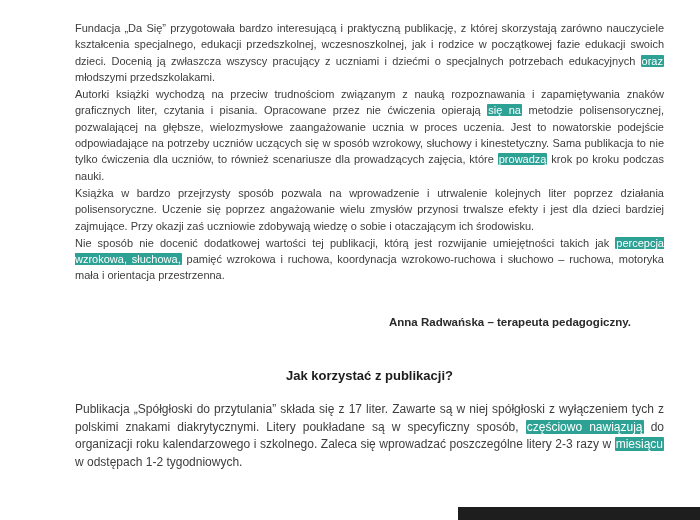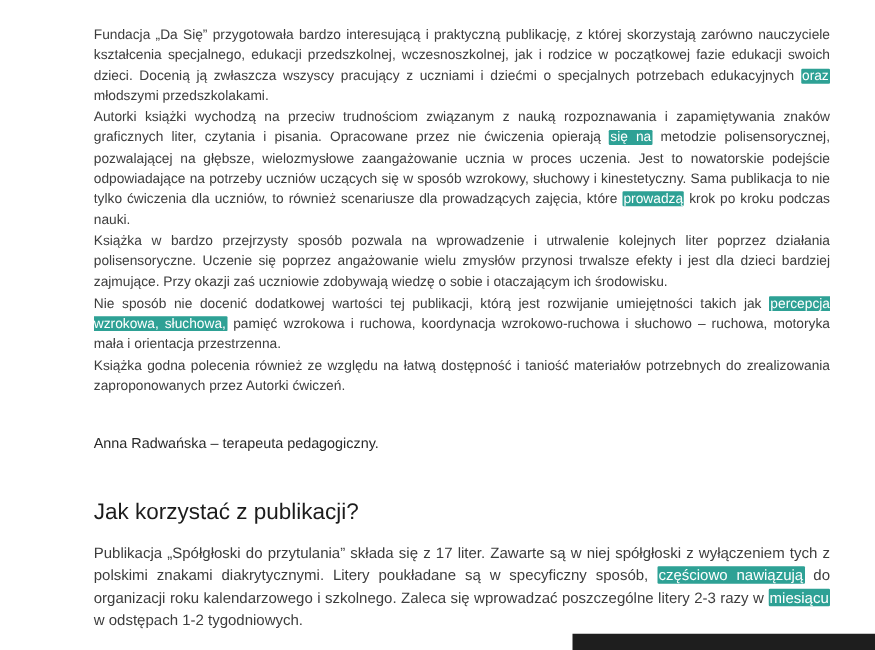--- a/index.html
+++ b/index.html
@@ -23,46 +23,46 @@
     font-size: 11px; line-height: 16.3px;
     text-align: justify; color: var(--body-text);
     margin-bottom: 1px;
   }
   .hl {
     background: var(--highlight); color: var(--highlight-text);
     padding: 0 1px; border-radius: 1px;
   }
   .signature {
     margin-top: 32px; padding-right: 33px;
-    text-align: left; font-weight: normal;
+    text-align: right; font-weight: bold;
     font-size: 11.5px; color: #2a2a2a;
   }
   .section-heading {
     margin: 38px 0 0 0;
-    font-size: 18px; line-height: 20px; font-weight: normal;
+    font-size: 13px; line-height: 20px; font-weight: bold;
     color: var(--heading-text);
+    text-align: center;
   }
   .usage-text { margin-top: 15px; font-size: 12px; line-height: 17.8px; }
   .footer-bar {
     position: absolute; left: 458px; top: 507px;
     width: 242px; height: 13px;
     background: var(--footer-bar);
   }
 </style>
 </head>
 <body>
 
 <div class="page">
 
   <div>
     <p class="body-text"><span>Fundacja „Da Się” przygotowała bardzo interesującą i praktyczną publikację, z której skorzystają zarówno nauczyciele kształcenia specjalnego, edukacji przedszkolnej, wczesnoszkolnej, jak i rodzice w początkowej fazie edukacji swoich dzieci. Docenią ją zwłaszcza wszyscy pracujący z uczniami i dziećmi o specjalnych potrzebach edukacyjnych </span><span class="hl">oraz</span><span> młodszymi przedszkolakami.</span></p>
     <p class="body-text"><span>Autorki książki wychodzą na przeciw trudnościom związanym z nauką rozpoznawania i zapamiętywania znaków graficznych liter, czytania i pisania. Opracowane przez nie ćwiczenia opierają </span><span class="hl">się na</span><span> metodzie polisensorycznej, pozwalającej na głębsze, wielozmysłowe zaangażowanie ucznia w proces uczenia. Jest to nowatorskie podejście odpowiadające na potrzeby uczniów uczących się w sposób wzrokowy, słuchowy i kinestetyczny. Sama publikacja to nie tylko ćwiczenia dla uczniów, to również scenariusze dla prowadzących zajęcia, które </span><span class="hl">prowadzą</span><span> krok po kroku podczas nauki.</span></p>
     <p class="body-text"><span>Książka w bardzo przejrzysty sposób pozwala na wprowadzenie i utrwalenie kolejnych liter poprzez działania polisensoryczne. Uczenie się poprzez angażowanie wielu zmysłów przynosi trwalsze efekty i jest dla dzieci bardziej zajmujące. Przy okazji zaś uczniowie zdobywają wiedzę o sobie i otaczającym ich środowisku.</span></p>
     <p class="body-text"><span>Nie sposób nie docenić dodatkowej wartości tej publikacji, którą jest rozwijanie umiejętności takich jak </span><span class="hl">percepcja wzrokowa, słuchowa,</span><span> pamięć wzrokowa i ruchowa, koordynacja wzrokowo-ruchowa i słuchowo – ruchowa, motoryka mała i orientacja przestrzenna.</span></p>
-    <p class="body-text"><span>Książka godna polecenia również ze względu na łatwą dostępność i taniość materiałów potrzebnych do zrealizowania zaproponowanych przez Autorki ćwiczeń.</span></p>
 
     <p class="signature">Anna Radwańska – terapeuta pedagogiczny.</p>
   </div>
 
   <h2 class="section-heading">Jak korzystać z publikacji?</h2>
 
   <p class="body-text usage-text"><span>Publikacja „Spółgłoski do przytulania” składa się z 17 liter. Zawarte są w niej spółgłoski z wyłączeniem tych z polskimi znakami diakrytycznymi. Litery poukładane są w specyficzny sposób, </span><span class="hl">częściowo nawiązują</span><span> do organizacji roku kalendarzowego i szkolnego. Zaleca się wprowadzać poszczególne litery 2-3 razy w </span><span class="hl">miesiącu</span><span> w odstępach 1-2 tygodniowych.</span></p>
 
   <div class="footer-bar"></div>
 

